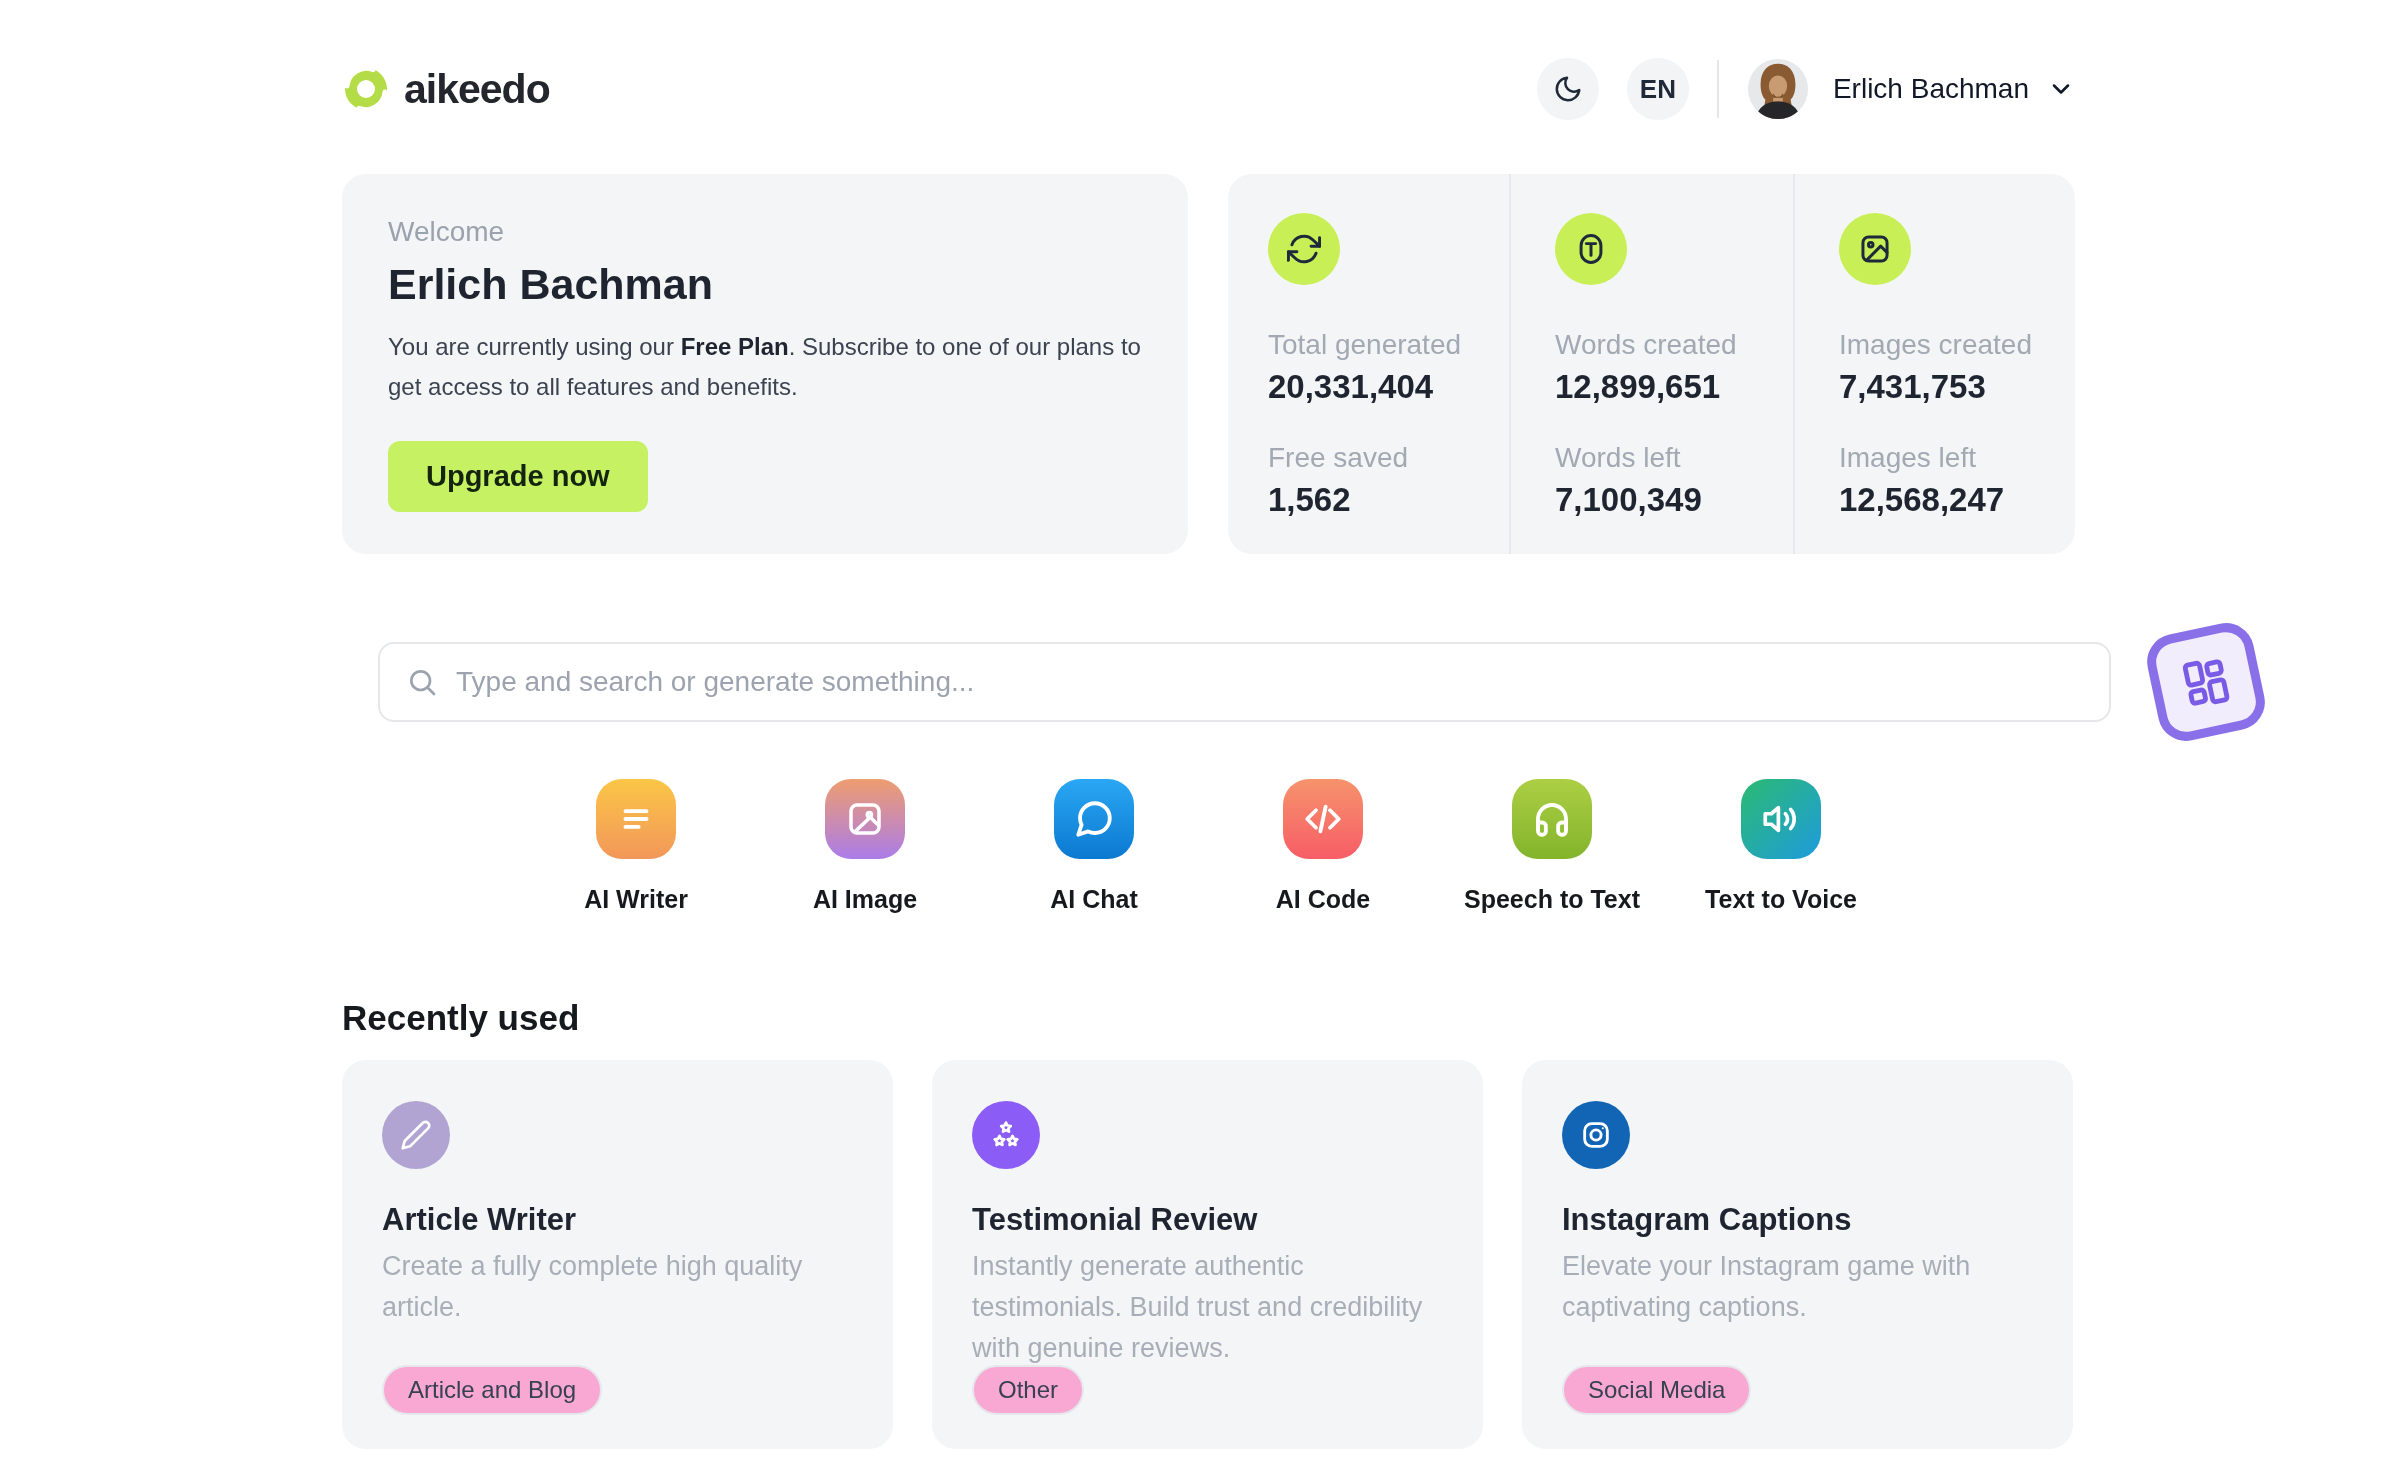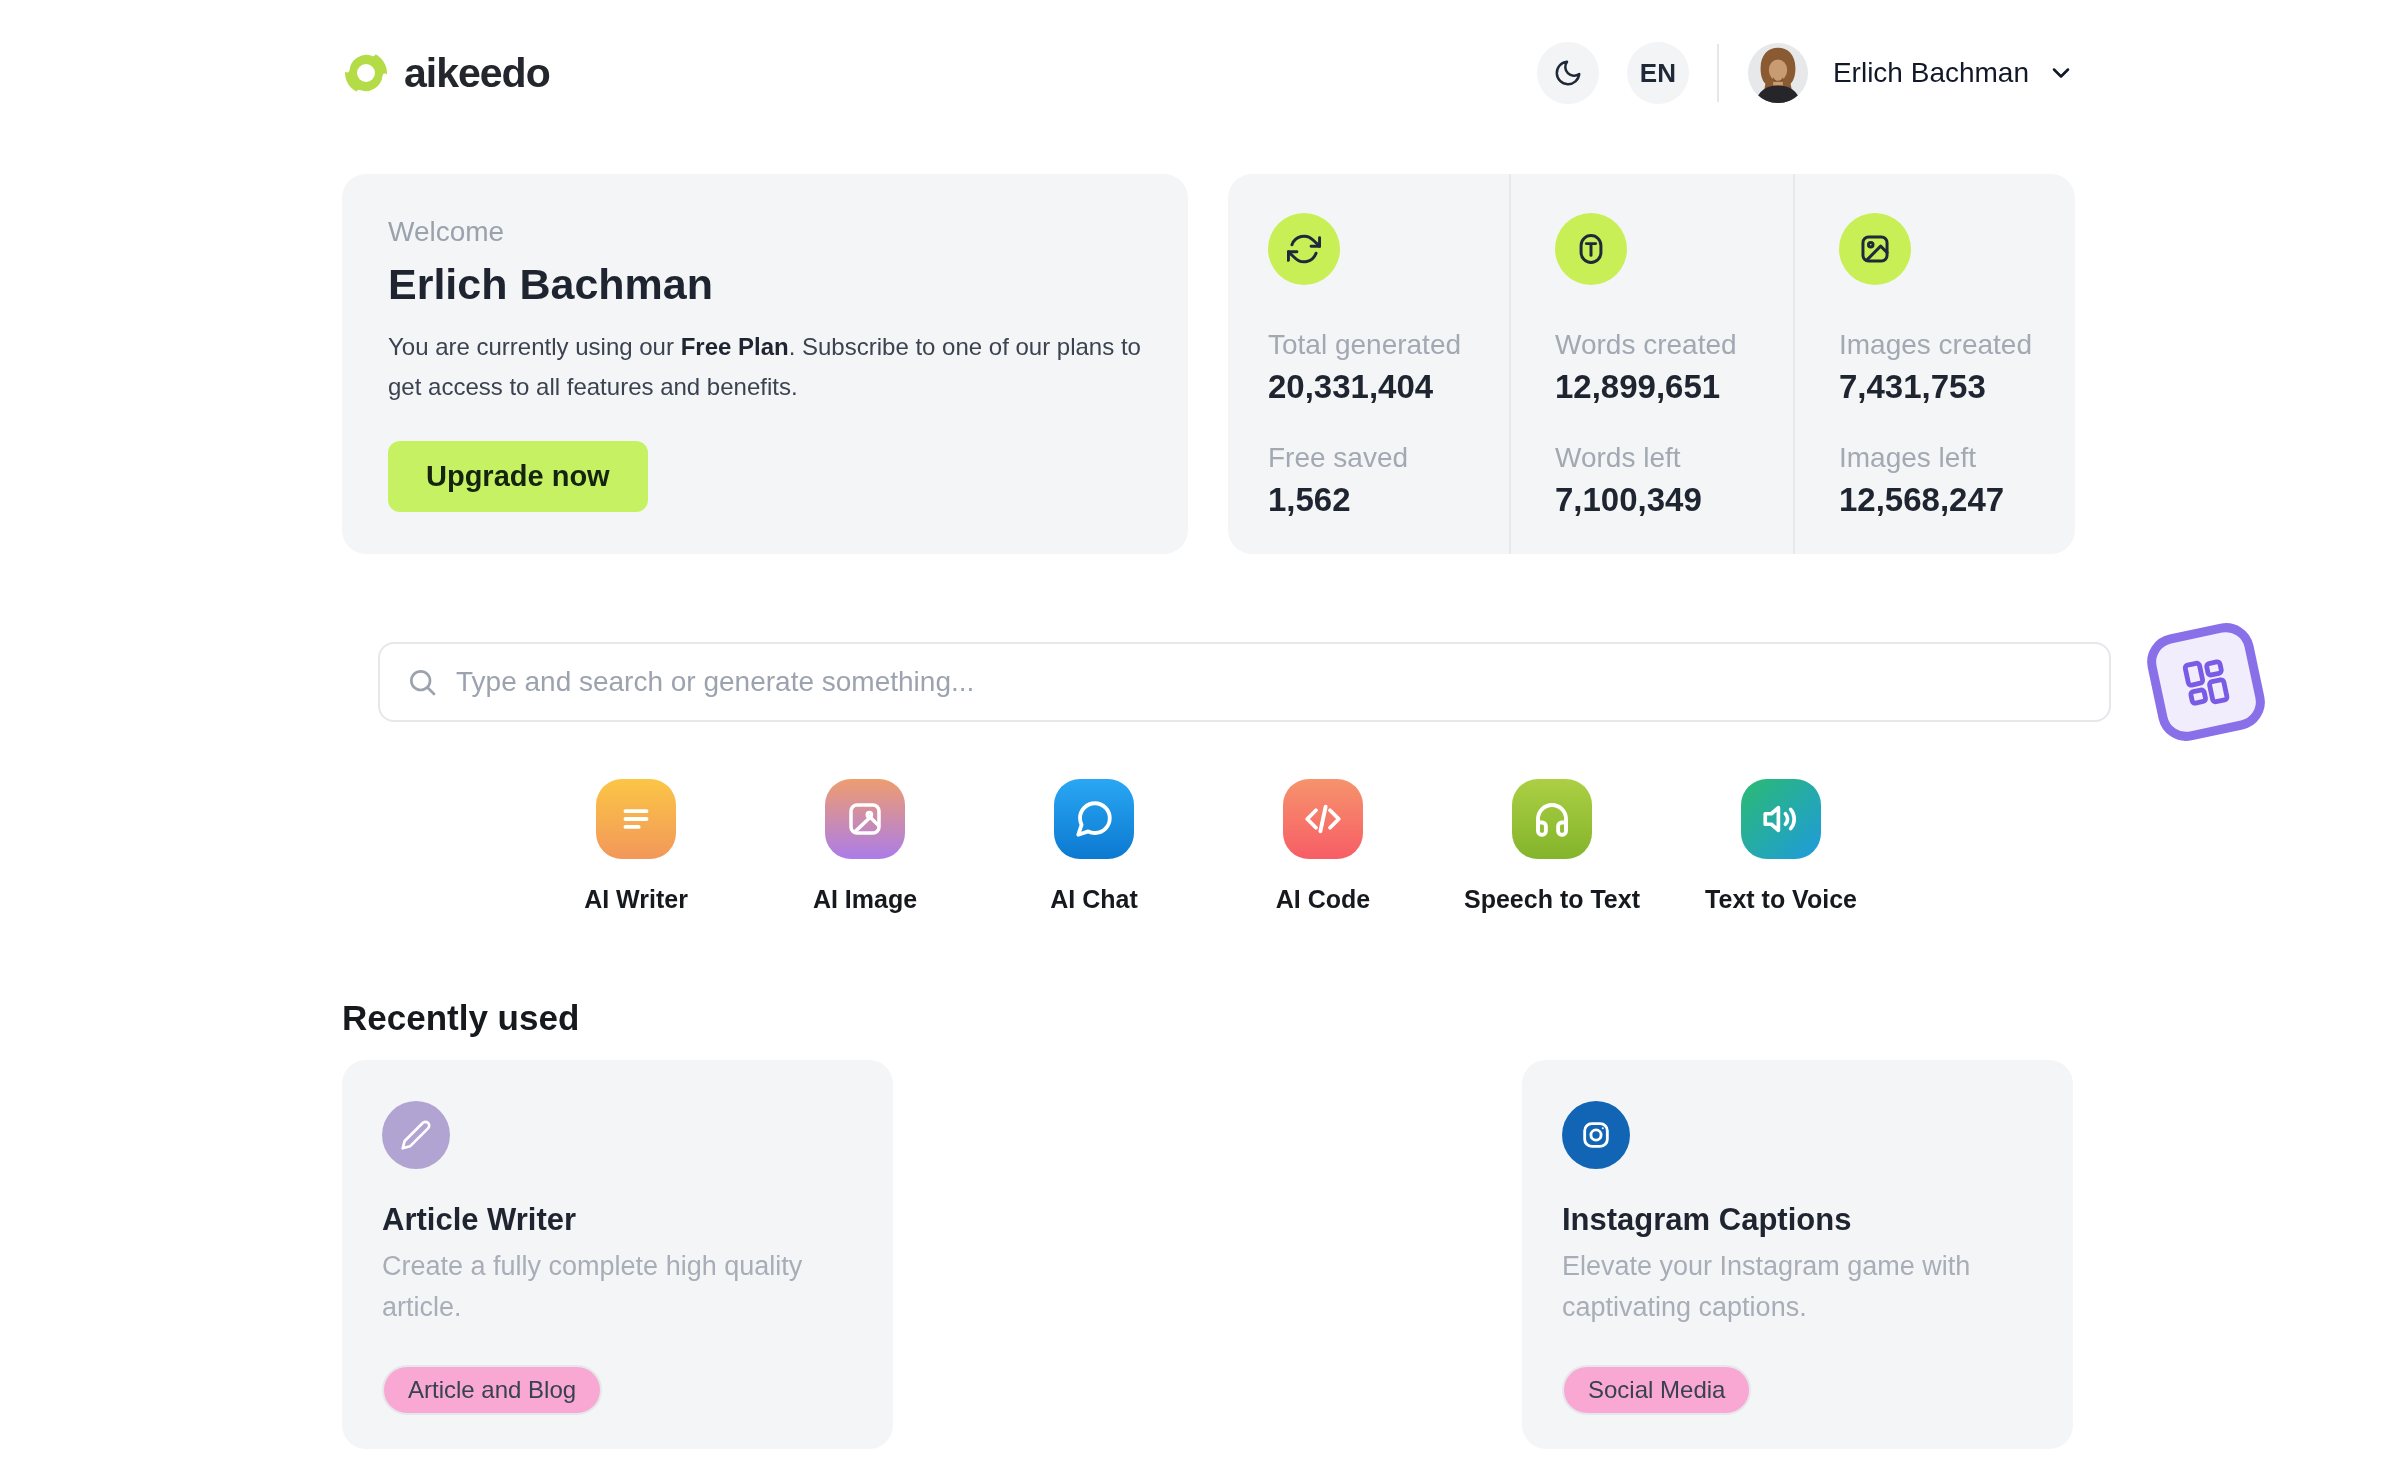--- a/index.html
+++ b/index.html
@@ -1,21 +1,21 @@
 <!DOCTYPE html>
 <html><head>
 <meta charset="utf-8">
 <style>
   * { margin:0; padding:0; box-sizing:border-box; }
   html,body { width:2400px; height:1480px; background:#ffffff;
     font-family:"Liberation Sans", sans-serif; color:#111827; overflow:hidden; }
   .page { position:relative; width:2400px; height:1480px; }
 
   
-  .header { position:absolute; left:342px; top:32px; width:1733px; height:82px;
+  .header { position:absolute; left:342px; top:48px; width:1733px; height:82px;
     display:flex; align-items:center; justify-content:space-between; }
   .logo { display:flex; align-items:center; gap:14px; }
   .logo-text { font-size:41px; font-weight:800; color:#23272d; letter-spacing:-1px; }
   .header-right { display:flex; align-items:center; gap:28px; }
   .circle-btn { width:62px; height:62px; border-radius:50%; background:#f3f4f6;
     display:flex; align-items:center; justify-content:center; cursor:pointer; border:none; }
   .lang-label { font-size:26px; font-weight:600; color:#1f2937; }
   .vdivider { width:2px; height:58px; background:#e5e7eb; }
   .user-menu { display:flex; align-items:center; gap:18px; cursor:pointer; }
   .avatar { width:62px; height:62px; border-radius:50%; overflow:hidden; }
@@ -277,20 +277,34 @@
     <div class="recent-circle bg-pencil">
       <svg width="32" height="32" viewBox="0 0 24 24" fill="none" stroke="#ffffff" stroke-width="2" stroke-linecap="round" stroke-linejoin="round">
         <path d="M17 3a2.83 2.83 0 1 1 4 4L7.5 20.5 2 22l1.5-5.5L17 3z"></path>
       </svg>
     </div>
     <div class="recent-title">Article Writer</div>
     <div class="recent-desc">Create a fully complete high quality article.</div>
     <div class="tag-pill">Article and Blog</div>
   </div>
 
+  <div class="card recent-card c2">
+    <div class="recent-circle bg-stars">
+      <svg width="34" height="34" viewBox="0 0 24 24" fill="none" stroke="#ffffff" stroke-width="1.9" stroke-linejoin="round">
+        <g vector-effect="non-scaling-stroke">
+          <path d="M12 3.2l1.05 2.12 2.35.34-1.7 1.66.4 2.33L12 8.55l-2.1 1.1.4-2.33-1.7-1.66 2.35-.34L12 3.2z"></path>
+          <path d="M7.4 12.6l1.05 2.12 2.35.34-1.7 1.66.4 2.33-2.1-1.1-2.1 1.1.4-2.33-1.7-1.66 2.35-.34 1.05-2.12z"></path>
+          <path d="M16.6 12.6l1.05 2.12 2.35.34-1.7 1.66.4 2.33-2.1-1.1-2.1 1.1.4-2.33-1.7-1.66 2.35-.34 1.05-2.12z"></path>
+        </g>
+      </svg>
+    </div>
+    <div class="recent-title">Testimonial Review</div>
+    <div class="recent-desc">Instantly generate authentic testimonials. Build trust and credibility with genuine reviews.</div>
+    <div class="tag-pill">Other</div>
+  </div>
 
   <div class="card recent-card c3">
     <div class="recent-circle bg-insta">
       <svg width="34" height="34" viewBox="0 0 24 24" fill="none" stroke="#ffffff" stroke-width="2" stroke-linecap="round" stroke-linejoin="round">
         <rect x="4" y="4" width="16" height="16" rx="5"></rect>
         <circle cx="12" cy="12" r="3.6"></circle>
         <circle cx="16.8" cy="7.2" r="0.7" fill="#ffffff" stroke="none"></circle>
       </svg>
     </div>
     <div class="recent-title">Instagram Captions</div>

